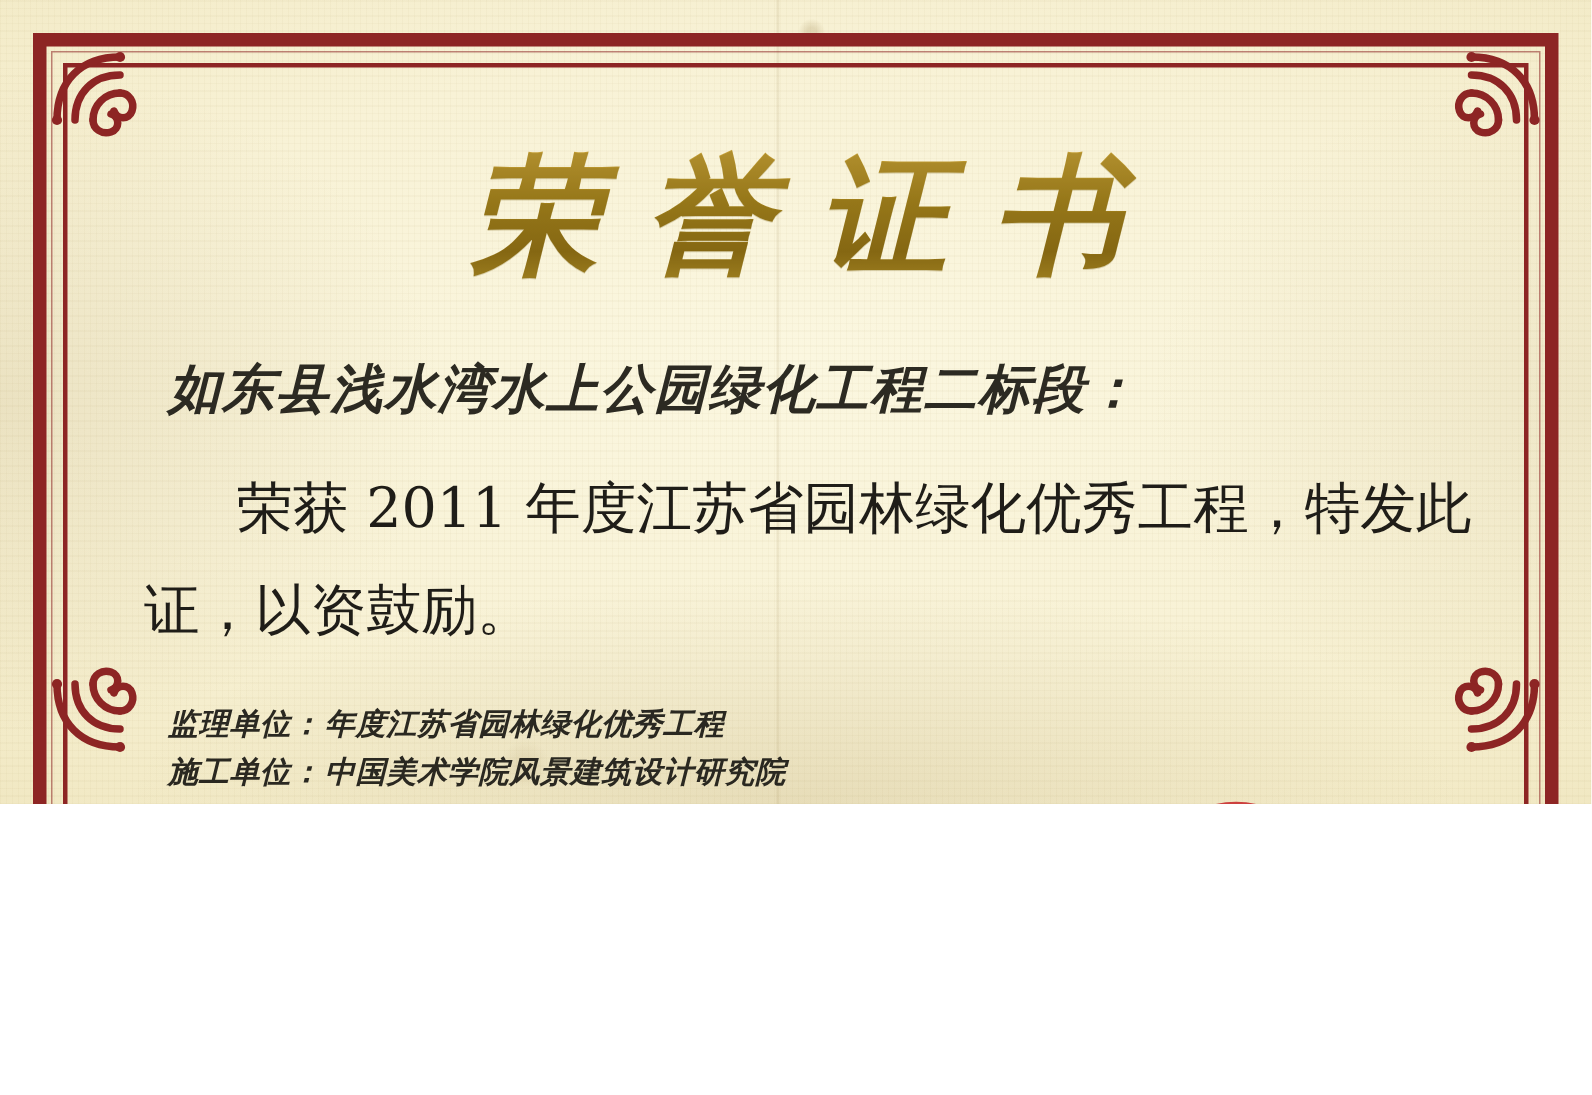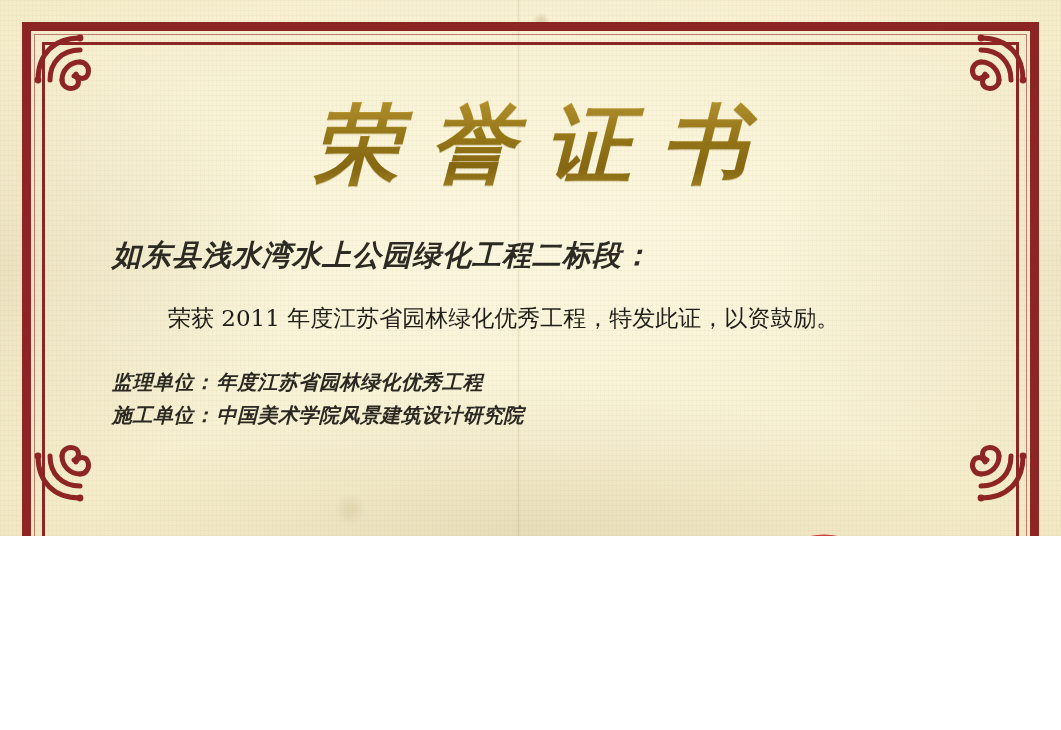--- a/index.html
+++ b/index.html
@@ -122,32 +122,32 @@
     background-clip: text;
     -webkit-text-fill-color: transparent;
     text-shadow: 0 1px 0 rgba(120,95,20,0.25);
     line-height: 1.12;
     font-style: italic;
   }
 
   #recipient {
     margin-top: 44px;
     margin-left: 42px;
-    font-size: 29px;
+    font-size: 35px;
     font-weight: 700;
     color: #2c2a22;
     letter-spacing: 1px;
     font-style: italic;
   }
 
   #body-text {
     margin-top: 22px;
-    margin-left: 36px;
+    margin-left: 26px;
     margin-right: 10px;
-    font-size: 23px;
+    font-size: 37px;
     line-height: 1.82;
     color: #1f1d18;
     text-indent: 62px;
     text-align: justify;
   }
 
   #units {
     margin-top: 26px;
     margin-left: 42px;
   }

